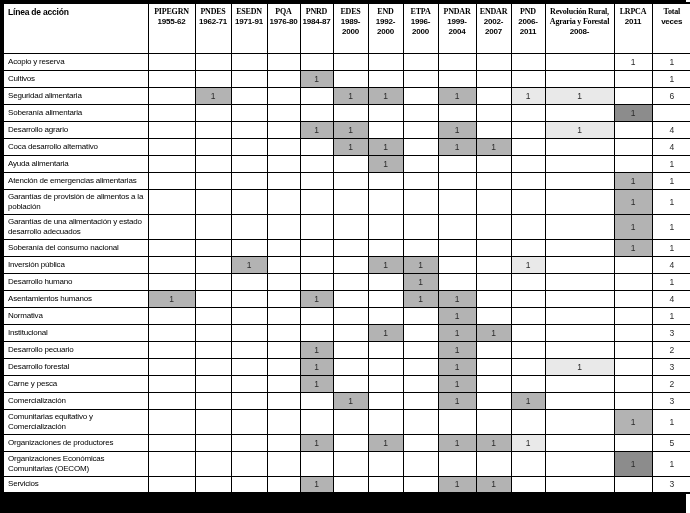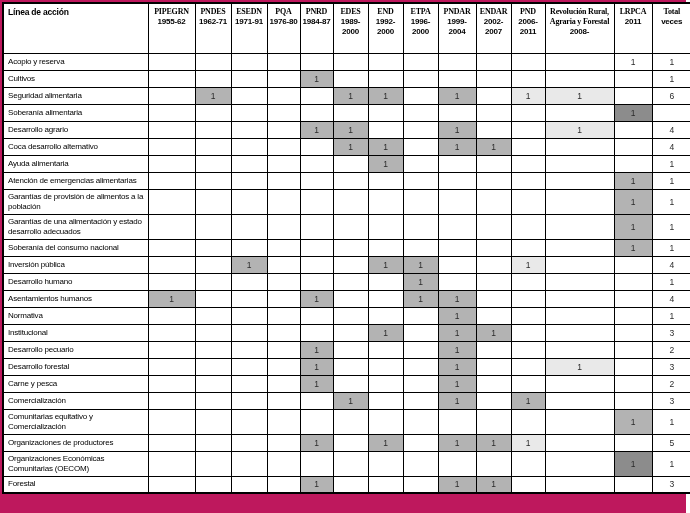--- a/index.html
+++ b/index.html
@@ -6,21 +6,21 @@
     margin: 0;
     padding: 0;
     background: #ffffff;
     font-family: "Liberation Sans", sans-serif;
   }
   .page {
     width: 686px;
     height: 513px;
     box-sizing: border-box;
     padding: 2px 1px 10px 2px;
-    background: #be185d;
+    background: #000000;
   }
   table.matrix {
     border-collapse: collapse;
     table-layout: fixed;
     width: 687px;
     border: 2px solid #000;
     background: #fff;
   }
   table.matrix th, table.matrix td {
     border: 1px solid #000;
@@ -539,21 +539,21 @@
           <td class="mark"></td>
           <td class="mark"></td>
           <td class="mark"></td>
           <td class="mark"></td>
           <td class="mark"></td>
           <td class="mark"></td>
           <td class="mark" style="background: rgb(140, 140, 140);">1</td>
           <td class="mark">1</td>
         </tr>
         <tr>
-          <td class="label">Forestal</td>
+          <td class="label">Servicios</td>
           <td class="mark"></td>
           <td class="mark"></td>
           <td class="mark"></td>
           <td class="mark"></td>
           <td class="mark" style="background: rgb(179, 179, 179);">1</td>
           <td class="mark"></td>
           <td class="mark"></td>
           <td class="mark"></td>
           <td class="mark" style="background: rgb(179, 179, 179);">1</td>
           <td class="mark" style="background: rgb(179, 179, 179);">1</td>

